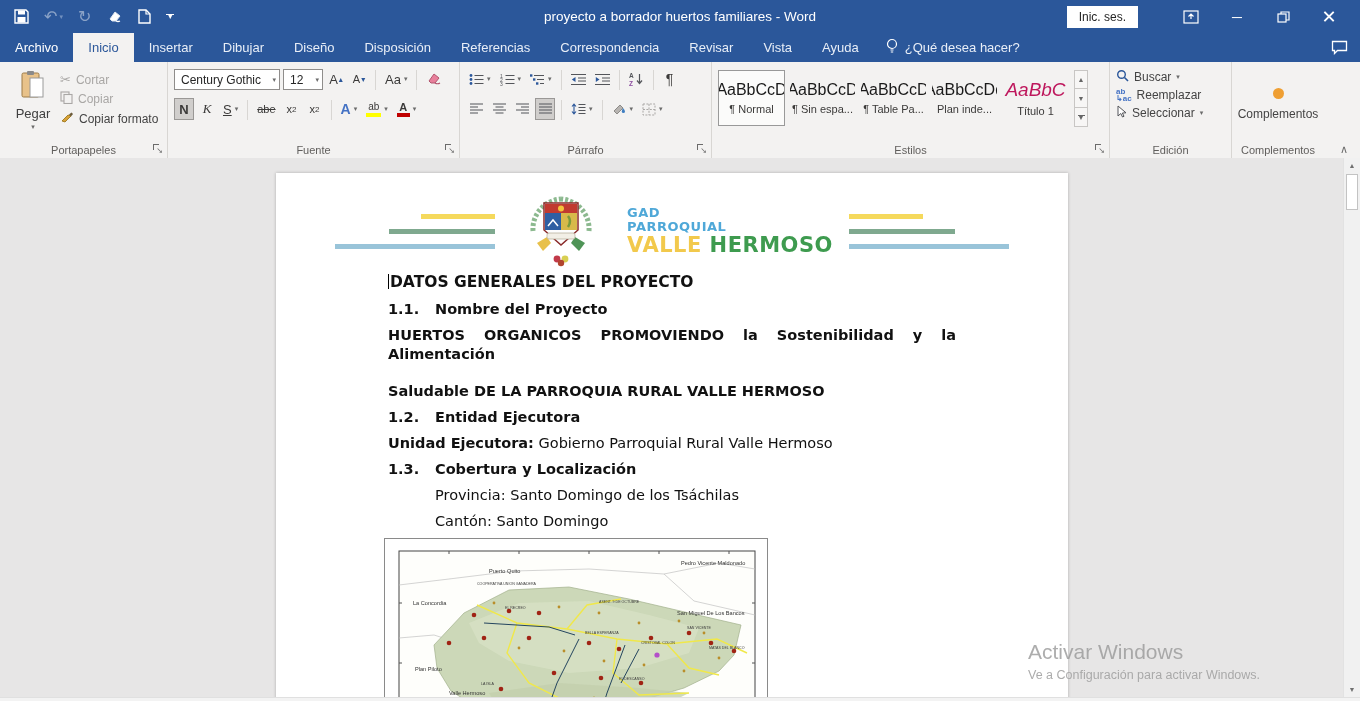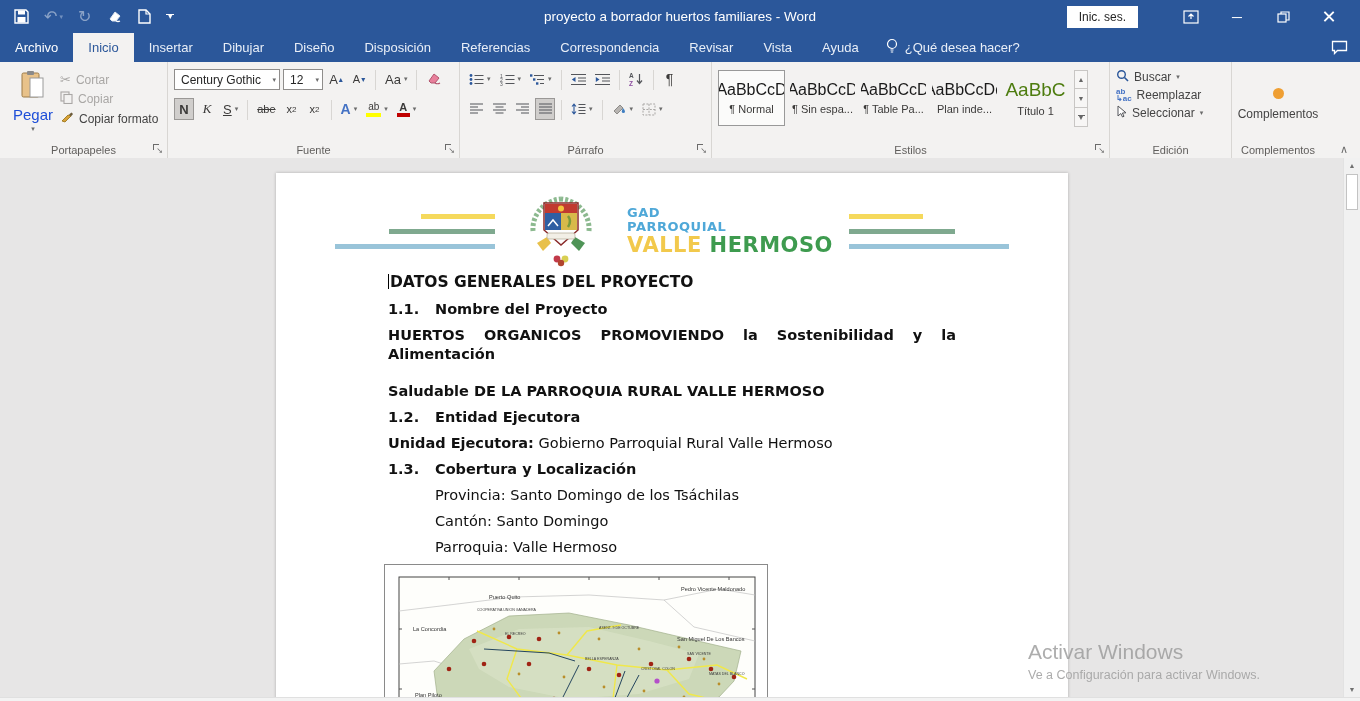--- a/index.html
+++ b/index.html
@@ -40,21 +40,21 @@
   .dlg { position:absolute; right:4px; bottom:4px; width:11px; height:11px; cursor:pointer; }
   .dlg::before { content:""; position:absolute; top:1px; left:1px; width:5px; height:5px;
     border-top:1px solid #6b6b6b; border-left:1px solid #6b6b6b; }
   .dlg::after { content:"\2198"; position:absolute; right:0; bottom:-1px; font-size:8px; color:#6b6b6b; }
   .dis { color:#a9a7a5 !important; }
   .caret { font-size:7px; color:#6b6b6b; }
 
   
   .g-clip { width:168px; display:flex; }
   .paste-big { width:54px; display:flex; flex-direction:column; align-items:center; gap:2px; cursor:pointer; padding-top:2px; }
-  .paste-big .lbl { font-size:15px; color:#1d4ed8; }
+  .paste-big .lbl { font-size:13px; color:#404040; }
   .clip-col { display:flex; flex-direction:column; gap:4px; padding-top:4px; }
   .clip-item { display:flex; align-items:center; gap:5px; font-size:12px; color:#444; cursor:pointer; white-space:nowrap; }
   .clip-item.dis { color:#a9a7a5; }
   .scissors { font-size:13px; font-family:"DejaVu Sans",sans-serif; }
 
   
   .g-font { width:292px; }
   .frow { display:flex; align-items:flex-end; gap:3px; }
   .frow1 { margin-bottom:8px; }
   .combo { background:#fff; border:1px solid #8f8d8b; height:21px; display:flex; align-items:center;
@@ -80,21 +80,21 @@
   .g-para { width:252px; }
 
   
   .g-styles { width:398px; display:flex; }
   .style-cards { display:flex; gap:4px; padding-top:2px; }
   .scard { width:67px; height:56px; display:flex; flex-direction:column; align-items:center; justify-content:center;
     gap:4px; cursor:pointer; border:1px solid transparent; overflow:hidden; }
   .scard.sel { border:1px solid #999; background:#fbfbfa; }
   .scard .sample { font-size:16px; color:#1a1a1a; white-space:nowrap; }
   .scard .sname { font-size:11px; color:#3b3a39; white-space:nowrap; }
-  .scard.h1 .sample { color:#4d7c0f; font-size:19px; font-weight:400; }
+  .scard.h1 .sample { color:#be185d; font-size:19px; font-weight:400;font-style:italic; }
   .style-scroll { margin-left:5px; width:14px; display:flex; flex-direction:column; padding-top:2px; }
   .ss-btn { height:19px; border:1px solid #c8c6c4; background:#f7f6f5; font-size:7px; color:#666;
     display:flex; align-items:center; justify-content:center; cursor:pointer; }
   .ss-btn + .ss-btn { border-top:none; }
   .ss-more { flex-direction:column; line-height:3px; }
 
   
   .g-edit { width:122px; display:flex; flex-direction:column; gap:3px; padding-top:7px; }
   .edit-item { display:flex; align-items:center; gap:5px; font-size:12px; color:#444; cursor:pointer; white-space:nowrap; }
   .rep-icon { font-size:8px; line-height:7px; color:#4472c4; font-weight:bold; }
@@ -584,21 +584,20 @@
         <span class="b">Unidad Ejecutora:</span> <span>Gobierno Parroquial Rural Valle Hermoso</span>
       </div>
 
       <div class="num-row">
         <span class="num b">1.3.</span>
         <span class="ttl">Cobertura y Localización</span>
       </div>
 
       <div class="plain-row ind">Provincia: Santo Domingo de los Tsáchilas</div>
       <div class="plain-row ind">Cantón: Santo Domingo</div>
-      <div class="plain-row ind">Parroquia: Valle Hermoso</div>
 
       <div class="map-fig">
         <svg width="374" height="200" viewBox="0 0 374 200">
           <rect x="0" y="0" width="374" height="200" fill="#fff"></rect>
           <rect x="10" y="8" width="356" height="188" fill="#fefefb" stroke="#444" stroke-width="1"></rect>
           <g stroke="#555" stroke-width="1">
             <path d="M60 8 v3 M130 8 v3 M200 8 v3 M270 8 v3 M340 8 v3"></path>
             <path d="M10 60 h3 M10 120 h3 M363 60 h3 M363 120 h3"></path>
           </g>
           <g stroke="#c2c2c2" stroke-width=".7" fill="none">

